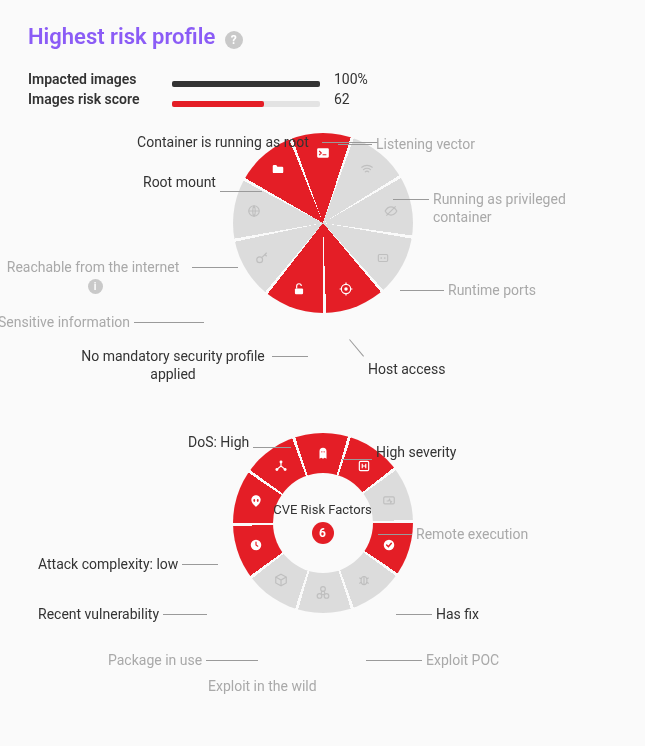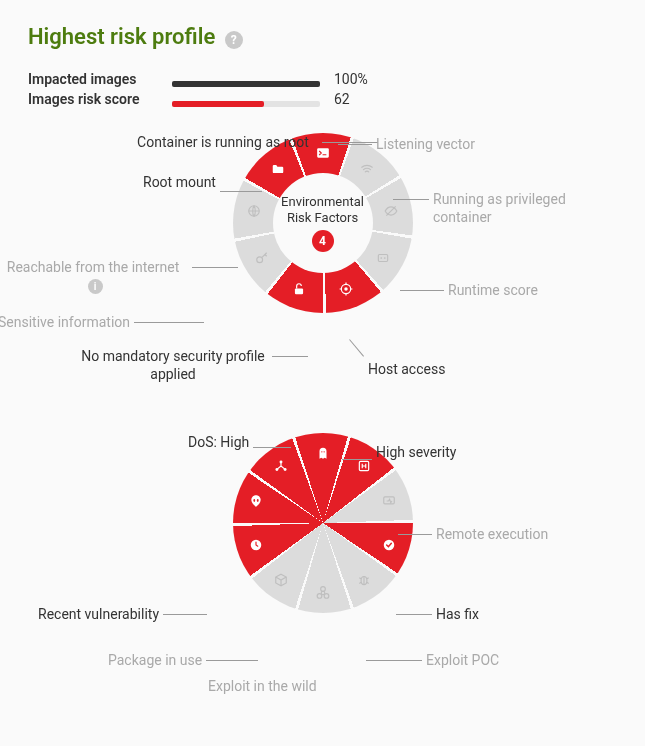--- a/index.html
+++ b/index.html
@@ -6,21 +6,21 @@
   body{
     font-family:-apple-system,BlinkMacSystemFont,"Segoe UI",Roboto,Helvetica,Arial,sans-serif;
     width:645px;height:746px;
     background:#fafafa;
     color:#333;
     padding:24px 28px 0;
     font-size:14px;
     position:relative;
     overflow:hidden;
   }
-  h2{font-size:22px;font-weight:600;color:#4d7c0f;display:inline-block;margin-bottom:22px;}
+  h2{font-size:22px;font-weight:600;color:#8b5cf6;display:inline-block;margin-bottom:22px;}
   .help{
     display:inline-flex;align-items:center;justify-content:center;
     width:18px;height:18px;border-radius:50%;
     background:#c9c9c9;color:#fff;font-size:12px;font-weight:700;
     margin-left:6px;vertical-align:middle;cursor:pointer;
   }
   .metrics{margin-bottom:6px;}
   .metric{display:flex;align-items:flex-end;gap:14px;margin-bottom:4px;}
   .metric .label{width:130px;font-weight:600;font-size:14px;}
   .bar{width:148px;height:6px;background:#e3e3e3;border-radius:2px;position:relative;}
@@ -100,24 +100,20 @@
       <div class="fill" id="bar-risk" style="width: 62%; background: rgb(228, 30, 38);"></div>
     </div>
     <div class="val">62</div>
   </div>
 </div>
 
 <div class="chart-area">
 
   <div class="donut-wrap" style="top:20px;height:270px;">
     <div class="donut" id="donut-env" style="background: conic-gradient(from -20deg, rgb(228, 30, 38) 0deg, rgb(228, 30, 38) 38deg, rgb(250, 250, 250) 38deg, rgb(250, 250, 250) 40deg, rgb(220, 220, 220) 40deg, rgb(220, 220, 220) 78deg, rgb(250, 250, 250) 78deg, rgb(250, 250, 250) 80deg, rgb(220, 220, 220) 80deg, rgb(220, 220, 220) 118deg, rgb(250, 250, 250) 118deg, rgb(250, 250, 250) 120deg, rgb(220, 220, 220) 120deg, rgb(220, 220, 220) 158deg, rgb(250, 250, 250) 158deg, rgb(250, 250, 250) 160deg, rgb(228, 30, 38) 160deg, rgb(228, 30, 38) 198deg, rgb(250, 250, 250) 198deg, rgb(250, 250, 250) 200deg, rgb(228, 30, 38) 200deg, rgb(228, 30, 38) 238deg, rgb(250, 250, 250) 238deg, rgb(250, 250, 250) 240deg, rgb(220, 220, 220) 240deg, rgb(220, 220, 220) 278deg, rgb(250, 250, 250) 278deg, rgb(250, 250, 250) 280deg, rgb(220, 220, 220) 280deg, rgb(220, 220, 220) 318deg, rgb(250, 250, 250) 318deg, rgb(250, 250, 250) 320deg, rgb(228, 30, 38) 320deg, rgb(228, 30, 38) 358deg, rgb(250, 250, 250) 358deg, rgb(250, 250, 250) 360deg);">
-      <div class="hole">
-        <div class="t">Environmental Risk Factors</div>
-        <div class="badge">4</div>
-      </div>
     <span class="seg-icon" style="left: 90px; top: 20px;">
           <svg viewBox="0 0 24 24" width="14" height="14">
             <rect x="2" y="4" width="20" height="16" rx="2" fill="#ffffff"></rect>
             <path d="M6 9l3 3-3 3M12 15h5" stroke="#e41e26" stroke-width="2" fill="none" stroke-linecap="round"></path>
           </svg>
         </span>
         <span class="seg-icon" style="left: 134.995px; top: 36.3769px;">
           <svg viewBox="0 0 24 24" width="14" height="14">
             <path d="M3 9a14 14 0 0118 0M6 13a9 9 0 0112 0M9 17a4 4 0 016 0" stroke="#bfbfbf" stroke-width="2" fill="none" stroke-linecap="round"></path>
           </svg>
@@ -177,21 +173,21 @@
     </div>
     <div class="lbl inactive right" style="left:348px;top:2px;">
       <span>Listening vector</span>
       <div class="line" style="width:34px;"></div>
     </div>
     <div class="lbl inactive right w2" style="left:405px;top:57px;">
       <span>Running as privileged container</span>
       <div class="line" style="width:36px;"></div>
     </div>
     <div class="lbl inactive right" style="left:420px;top:148px;">
-      <span>Runtime score</span>
+      <span>Runtime ports</span>
       <div class="line" style="width:44px;"></div>
     </div>
     <div class="lbl active right" style="left:340px;top:227px;">
       <span>Host access</span>
       <div class="line" style="width:22px;top:-4px;transform:translateX(-100%) rotate(50deg);transform-origin:right top;"></div>
     </div>
     <div class="lbl active left w2" style="left:50px;top:214px;">
       <span>No mandatory security profile applied</span>
       <div class="line" style="width:36px;"></div>
     </div>
@@ -201,20 +197,24 @@
     </div>
     <div class="lbl inactive left w2" style="left:-30px;top:125px;">
       <span>Reachable from the internet</span>
       <span class="mini-help">i</span>
       <div class="line" style="width:46px;"></div>
     </div>
   </div>
 
   <div class="donut-wrap" style="top:320px;height:270px;">
     <div class="donut" id="donut-cve" style="background: conic-gradient(from -18deg, rgb(228, 30, 38) 0deg, rgb(228, 30, 38) 34deg, rgb(250, 250, 250) 34deg, rgb(250, 250, 250) 36deg, rgb(228, 30, 38) 36deg, rgb(228, 30, 38) 70deg, rgb(250, 250, 250) 70deg, rgb(250, 250, 250) 72deg, rgb(220, 220, 220) 72deg, rgb(220, 220, 220) 106deg, rgb(250, 250, 250) 106deg, rgb(250, 250, 250) 108deg, rgb(228, 30, 38) 108deg, rgb(228, 30, 38) 142deg, rgb(250, 250, 250) 142deg, rgb(250, 250, 250) 144deg, rgb(220, 220, 220) 144deg, rgb(220, 220, 220) 178deg, rgb(250, 250, 250) 178deg, rgb(250, 250, 250) 180deg, rgb(220, 220, 220) 180deg, rgb(220, 220, 220) 214deg, rgb(250, 250, 250) 214deg, rgb(250, 250, 250) 216deg, rgb(220, 220, 220) 216deg, rgb(220, 220, 220) 250deg, rgb(250, 250, 250) 250deg, rgb(250, 250, 250) 252deg, rgb(228, 30, 38) 252deg, rgb(228, 30, 38) 286deg, rgb(250, 250, 250) 286deg, rgb(250, 250, 250) 288deg, rgb(228, 30, 38) 288deg, rgb(228, 30, 38) 322deg, rgb(250, 250, 250) 322deg, rgb(250, 250, 250) 324deg, rgb(228, 30, 38) 324deg, rgb(228, 30, 38) 358deg, rgb(250, 250, 250) 358deg, rgb(250, 250, 250) 360deg);">
+      <div class="hole">
+        <div class="t">CVE Risk Factors</div>
+        <div class="badge">6</div>
+      </div>
     <span class="seg-icon" style="left: 90px; top: 20px;">
           <svg viewBox="0 0 24 24" width="14" height="14">
             <path d="M6 22V9a6 6 0 1112 0v13l-3-2-3 2-3-2-3 2z" fill="#ffffff"></path>
             <circle cx="10" cy="10" r="1.2" fill="#e41e26"></circle>
             <circle cx="14" cy="10" r="1.2" fill="#e41e26"></circle>
           </svg>
         </span>
         <span class="seg-icon" style="left: 131.145px; top: 33.3688px;">
           <svg viewBox="0 0 24 24" width="14" height="14">
             <rect x="4" y="4" width="16" height="16" rx="2" stroke="#ffffff" stroke-width="2" fill="none"></rect>
@@ -277,21 +277,21 @@
       </div>
 
     <div class="lbl active left" style="left:160px;top:0px;">
       <span>DoS: High</span>
       <div class="line" style="width:38px;top:14px;"></div>
     </div>
     <div class="lbl active right" style="left:348px;top:10px;">
       <span>High severity</span>
       <div class="line" style="width:30px;top:16px;"></div>
     </div>
-    <div class="lbl inactive right" style="left:408px;top:92px;">
+    <div class="lbl inactive right" style="left:388px;top:92px;">
       <span>Remote execution</span>
       <div class="line" style="width:34px;"></div>
     </div>
     <div class="lbl active right" style="left:408px;top:172px;">
       <span>Has fix</span>
       <div class="line" style="width:36px;"></div>
     </div>
     <div class="lbl inactive right" style="left:398px;top:218px;">
       <span>Exploit POC</span>
       <div class="line" style="width:56px;"></div>
@@ -300,18 +300,22 @@
       <span>Exploit in the wild</span>
     </div>
     <div class="lbl inactive left" style="left:80px;top:218px;">
       <span>Package in use</span>
       <div class="line" style="width:52px;"></div>
     </div>
     <div class="lbl active left" style="left:10px;top:172px;">
       <span>Recent vulnerability</span>
       <div class="line" style="width:44px;"></div>
     </div>
+    <div class="lbl active left" style="left:10px;top:122px;">
+      <span>Attack complexity: low</span>
+      <div class="line" style="width:36px;"></div>
+    </div>
   </div>
 
 </div>
 
 
 
 
 </body></html>

